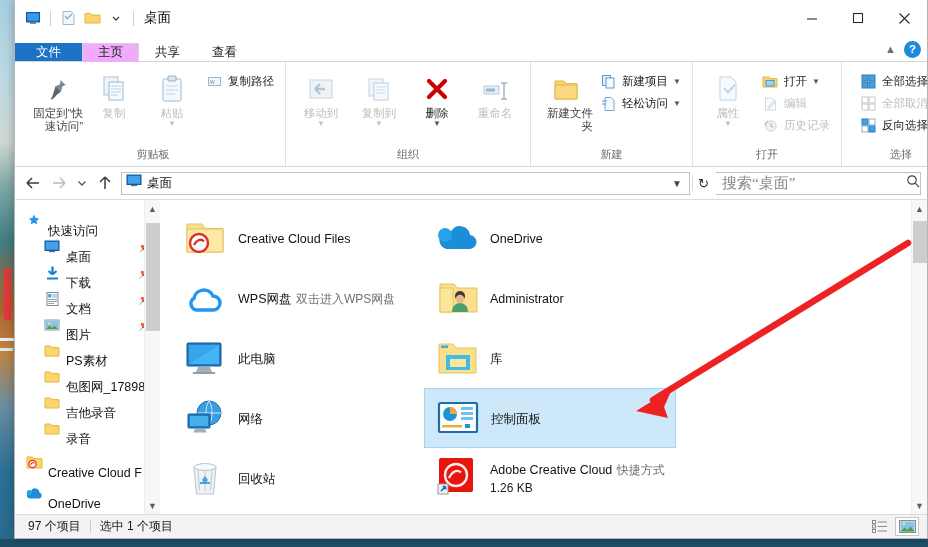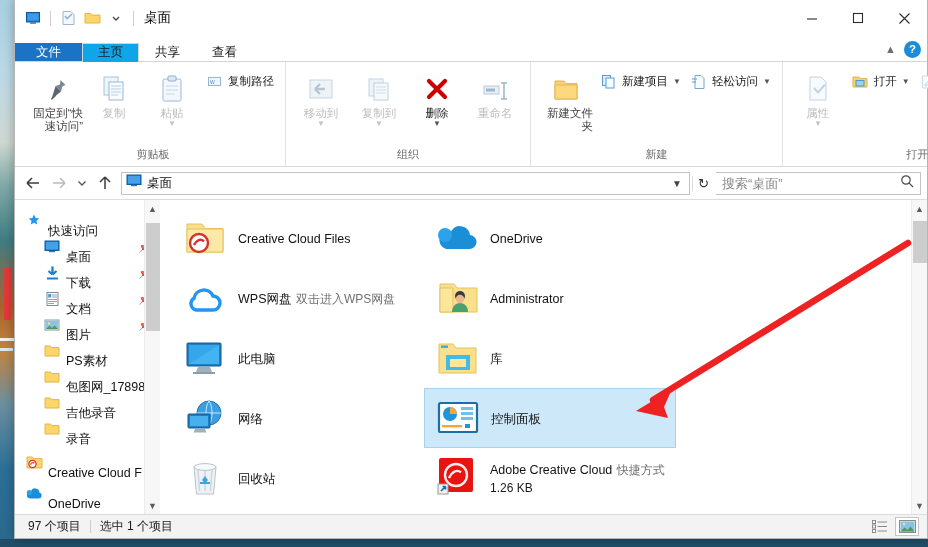--- a/index.html
+++ b/index.html
@@ -64,21 +64,21 @@
     border-bottom: 1px solid #d4d4d4; background: #fff; flex: none;
     position: relative;
   }
   .tab {
     padding: 0 15px; display: flex; align-items: center;
     font-size: 12.5px; color: #1a1a1a;
     border: 1px solid transparent; border-bottom: none;
   }
   .tab.file { background: #1a73c4; color: #fff; padding: 0 20px; }
   .tab.active {
-    background: #0ea5e9; border-color: #d4d4d4;
+    background: #f0abfc; border-color: #d4d4d4;
     margin-bottom: -1px; padding-bottom: 1px;
   }
   .tabstrip-right {
     position: absolute; right: 6px; top: 0; height: 26px;
     display: flex; align-items: center; gap: 8px;
   }
   .chevron-up { font-size: 11px; color: #6e6e6e; }
   .help-btn {
     width: 17px; height: 17px; border-radius: 50%;
     background: #1a8cd8; color: #fff; font-size: 11.5px; font-weight: bold;
@@ -97,21 +97,21 @@
   .big-btn {
     width: 56px; display: flex; flex-direction: column; align-items: center;
     padding: 3px 1px; text-align: center;
   }
   .big-btn .ico { height: 34px; display: flex; align-items: flex-end; justify-content: center; }
   .big-btn .lbl { font-size: 11.5px; color: #444; line-height: 13px; margin-top: 3px; text-align: right; }
   .big-btn.dis .lbl { color: #bdbdbd; }
   .caret { font-size: 8px; color: #555; line-height: 7px; }
   .caret.dis { color: #c3c3c3; }
 
-  .small-col { display: flex; flex-direction: row; padding-top: 4px; gap: 1px; }
+  .small-col { display: flex; flex-direction: column; padding-top: 4px; gap: 1px; }
   .small-btn { display: flex; align-items: center; gap: 5px; padding: 1px 4px; height: 21px; }
   .small-btn .lbl { font-size: 11.5px; color: #1b1b1b; white-space: nowrap; }
   .small-btn.dis .lbl { color: #bdbdbd; }
   .small-btn .ico { width: 17px; height: 17px; display: flex; align-items: center; justify-content: center; }
 
   
   #navbar {
     height: 32px; display: flex; align-items: center; gap: 2px;
     padding: 0 6px; background: #fff; flex: none;
   }
@@ -127,22 +127,22 @@
   }
   #addr-text { font-size: 12.5px; color: #111; margin-left: 5px; }
   .addr-right { margin-left: auto; display: flex; align-items: center; }
   .addr-caret { width: 20px; text-align: center; font-size: 10px; color: #444; }
   .refresh { width: 22px; text-align: center; font-size: 13px; color: #333; border-left: 1px solid #dcdcdc; }
   #searchbox {
     width: 205px; height: 23px; border: 1px solid #c3c3c3; border-left: none;
     display: flex; align-items: center; padding: 0 6px; background: #fff;
   }
   #search-input {
-    border: none; outline: none; flex: 1; font-size: 13px; color: #333;
-    font-family: Liberation Sans, sans-serif; background: transparent;
+    border: none; outline: none; flex: 1; font-size: 15px; color: #333;
+    font-family: Liberation Serif, serif; background: transparent;
   }
   #search-input::placeholder { color: #888; }
 
   
   #content { flex: 1; display: flex; border-top: 1px solid #dcdcdc; min-height: 0; }
 
   
   #sidebar {
     width: 145px; background: #fff; position: relative;
     padding-top: 8px; overflow: hidden;

